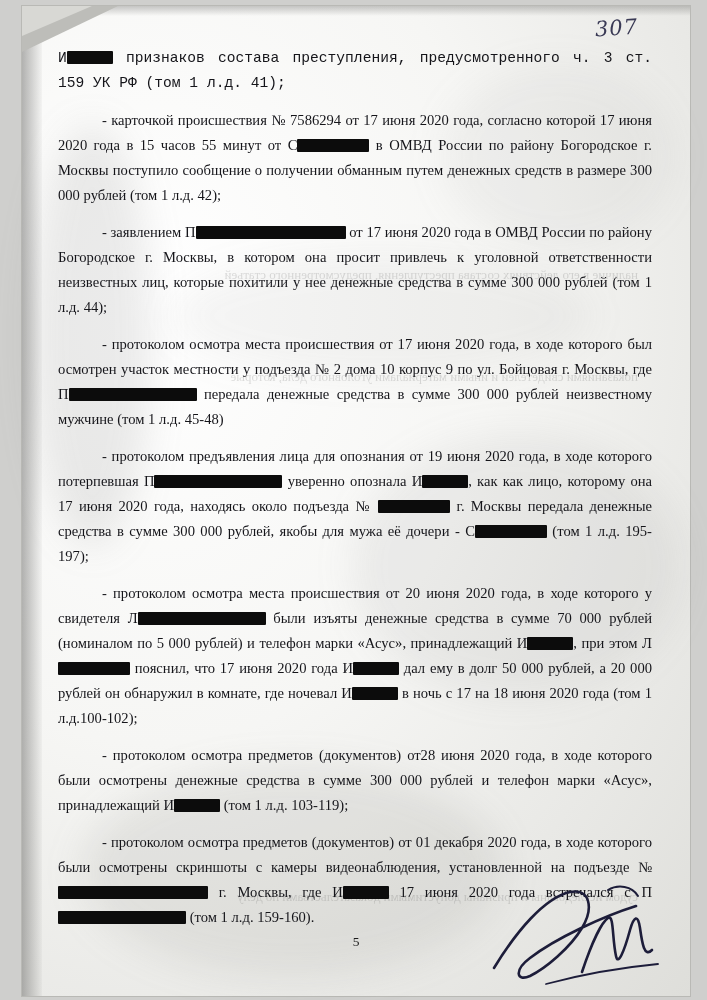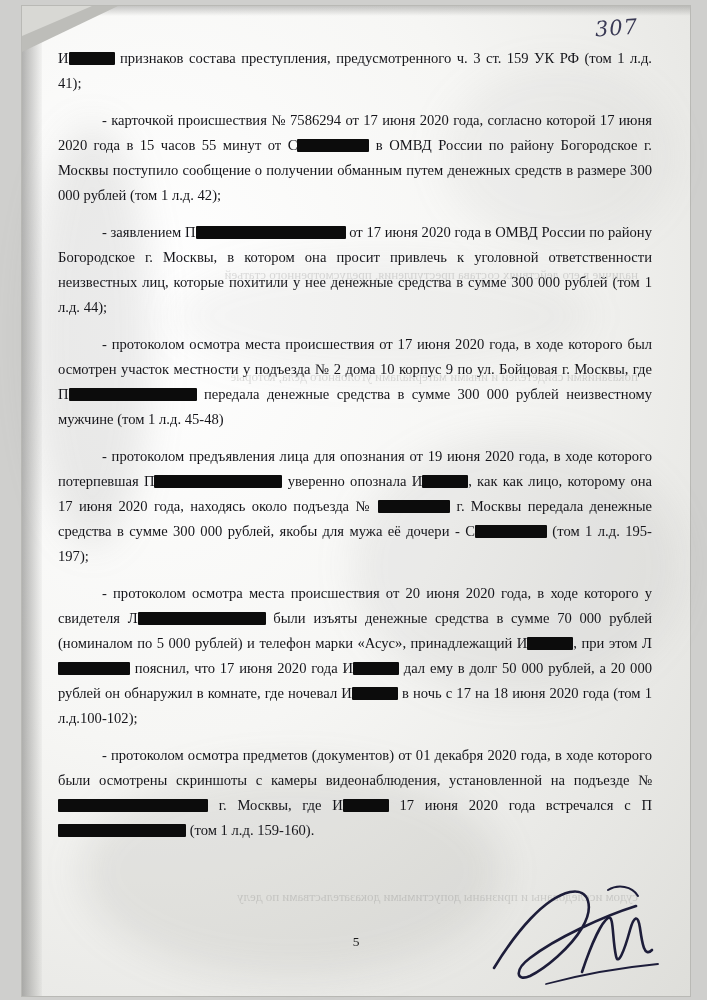--- a/index.html
+++ b/index.html
@@ -88,21 +88,21 @@
     width: 594px;
     font-size: 14.6px;
     line-height: 25px;
     color: #15151a;
     text-align: justify;
   }
   .para {
     margin: 0 0 12px 0;
     text-indent: 44px;
   }
-  .para.first { text-indent: 0; }
+  .para.first { text-indent: 0; font-family: Liberation Mono, monospace; }
 
   
   .redact {
     display: inline-block;
     background: #0c0c0c;
     height: 13px;
     vertical-align: -2px;
     border-radius: 1px;
   }
   .r-sm { width: 46px; }
@@ -169,20 +169,21 @@
     <div class="ghost g2">показаниями свидетелей и иными материалами уголовного дела, которые</div>
     <div class="ghost g3">судом исследованы и признаны допустимыми доказательствами по делу</div>
 
     <div class="body-text" id="body-text">
         <div class="para first">И<span class="redact r-sm"></span> признаков состава преступления, предусмотренного ч. 3 ст. 159 УК РФ (том 1 л.д. 41);</div>
         <div class="para">- карточкой происшествия № 7586294 от 17 июня 2020 года, согласно которой 17 июня 2020 года в 15 часов 55 минут от С<span class="redact r-md"></span> в ОМВД России по району Богородское г. Москвы поступило сообщение о получении обманным путем денежных средств в размере 300 000 рублей (том 1 л.д. 42);</div>
         <div class="para">- заявлением П<span class="redact r-xxl"></span> от 17 июня 2020 года в ОМВД России по району Богородское г. Москвы, в котором она просит привлечь к уголовной ответственности неизвестных лиц, которые похитили у нее денежные средства в сумме 300 000 рублей (том 1 л.д. 44);</div>
         <div class="para">- протоколом осмотра места происшествия от 17 июня 2020 года, в ходе которого был осмотрен участок местности у подъезда № 2 дома 10 корпус 9 по ул. Бойцовая г. Москвы, где П<span class="redact r-xl"></span> передала денежные средства в сумме 300 000 рублей неизвестному мужчине (том 1 л.д. 45-48)</div>
         <div class="para">- протоколом предъявления лица для опознания от 19 июня 2020 года, в ходе которого потерпевшая П<span class="redact r-xl"></span> уверенно опознала И<span class="redact r-sm"></span>, как как лицо, которому она 17 июня 2020 года, находясь около подъезда № <span class="redact r-md"></span> г. Москвы передала денежные средства в сумме 300 000 рублей, якобы для мужа её дочери - С<span class="redact r-md"></span> (том 1 л.д. 195-197);</div>
         <div class="para">- протоколом осмотра места происшествия от 20 июня 2020 года, в ходе которого у свидетеля Л<span class="redact r-xl"></span> были изъяты денежные средства в сумме 70 000 рублей (номиналом по 5 000 рублей) и телефон марки «Асус», принадлежащий И<span class="redact r-sm"></span>, при этом Л<span class="redact r-md"></span> пояснил, что 17 июня 2020 года И<span class="redact r-sm"></span> дал ему в долг 50 000 рублей, а 20 000 рублей он обнаружил в комнате, где ночевал И<span class="redact r-sm"></span> в ночь с 17 на 18 июня 2020 года (том 1 л.д.100-102);</div>
+        <div class="para">- протоколом осмотра предметов (документов) от28 июня 2020 года, в ходе которого были осмотрены денежные средства в сумме 300 000 рублей и телефон марки «Асус», принадлежащий И<span class="redact r-sm"></span> (том 1 л.д. 103-119);</div>
         <div class="para">- протоколом осмотра предметов (документов) от 01 декабря 2020 года, в ходе которого были осмотрены скриншоты с камеры видеонаблюдения, установленной на подъезде № <span class="redact r-xxl"></span> г. Москвы, где И<span class="redact r-sm"></span> 17 июня 2020 года встречался с П<span class="redact r-xl"></span> (том 1 л.д. 159-160).</div>
       </div>
 
     <div class="page-foot">5</div>
 
     <div class="signature">
       <svg width="180" height="120" viewBox="0 0 180 120" fill="none">
         <path d="M8 96 C 30 60, 58 26, 84 20 C 104 16, 108 36, 96 56 C 84 76, 60 96, 44 104 C 30 110, 28 98, 44 86 C 70 66, 118 44, 150 34" stroke="#1d1d3a" stroke-width="2.6" fill="none" stroke-linecap="round"></path>
         <path d="M96 100 C 106 70, 116 50, 122 46 C 128 42, 126 66, 130 84 C 132 94, 138 80, 144 58 C 148 44, 152 42, 154 56 C 156 70, 158 86, 166 78" stroke="#1d1d3a" stroke-width="2.6" fill="none" stroke-linecap="round"></path>
         <path d="M60 112 C 90 104, 130 96, 172 92" stroke="#1d1d3a" stroke-width="1.8" fill="none" stroke-linecap="round"></path>

